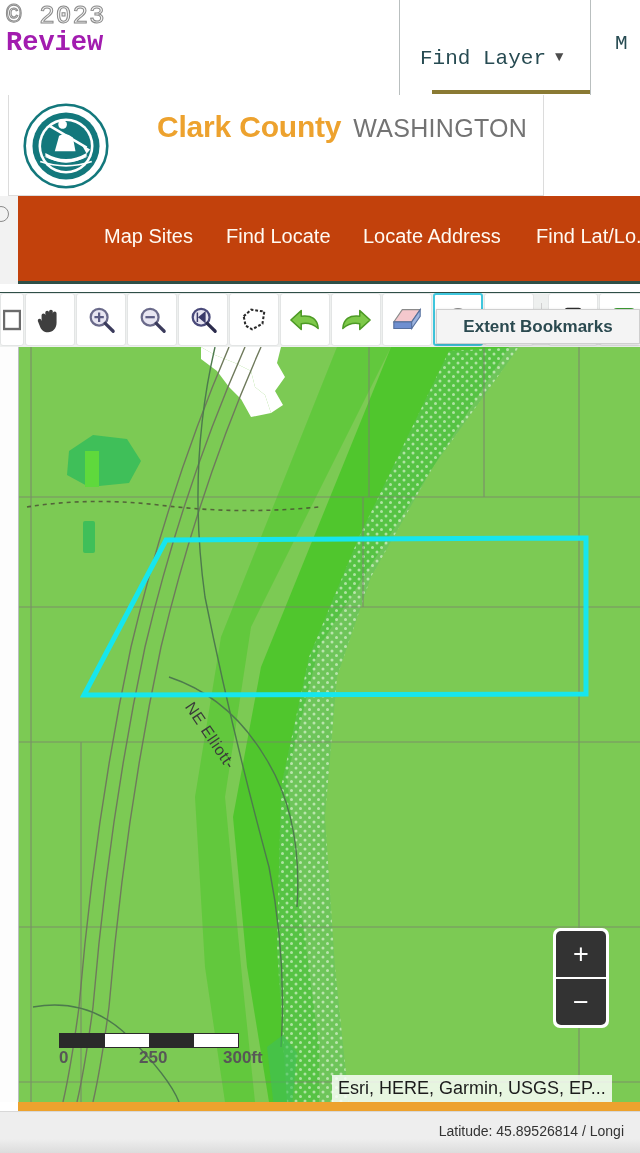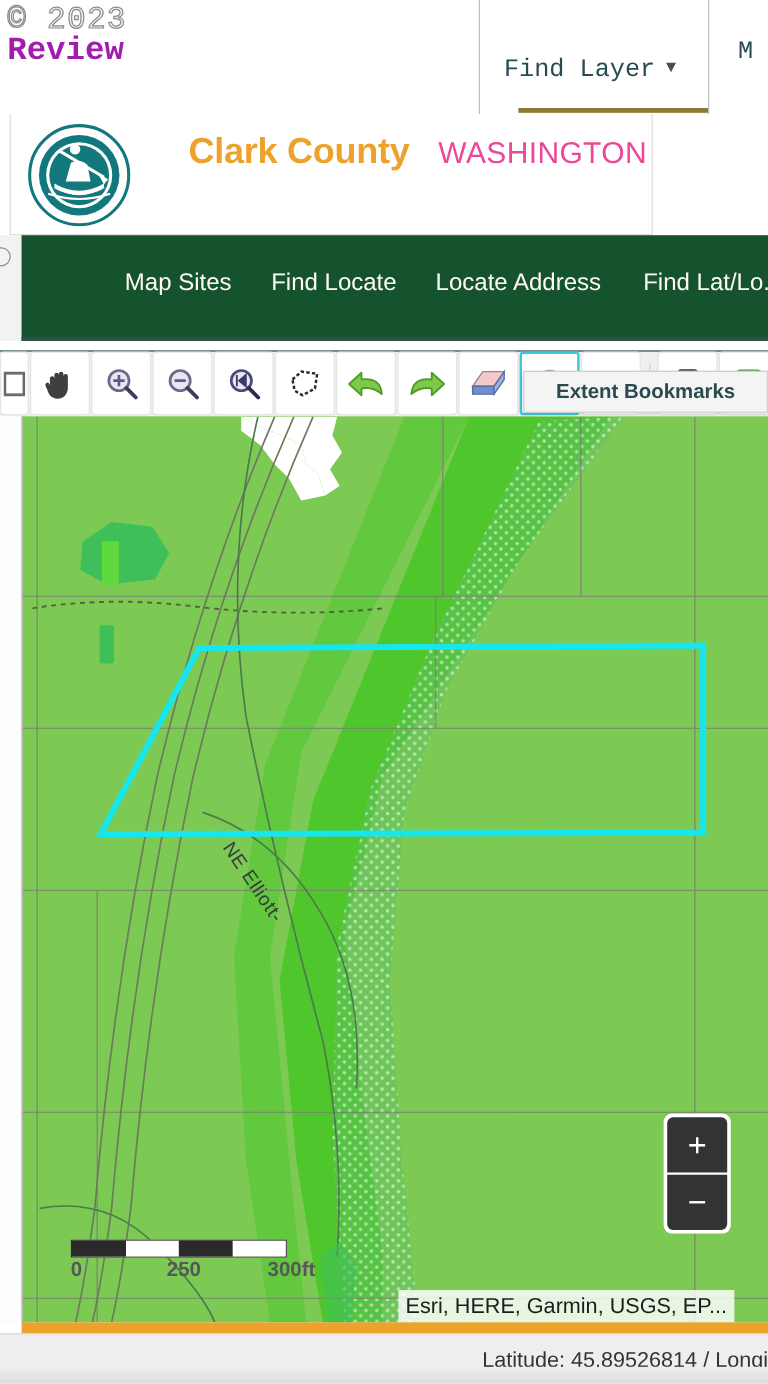--- a/index.html
+++ b/index.html
@@ -29,26 +29,26 @@
   
   #logoband{ position:absolute; left:8px; top:95px; width:536px; height:101px;
     background:#fff; border:1px solid #dcdcdc; border-top:none; }
   #seal{ position:absolute; left:14px; top:8px; width:86px; height:86px; }
   #wordmark{ position:absolute; left:148px; top:14px; }
   #mapsonline{ font-size:38px; line-height:40px; font-weight:700;
     color:#1f6b6b; letter-spacing:0.5px; }
   #subline{ margin-top:1px; white-space:nowrap; }
   #clarkcounty{ font-size:30px; color:#eda22e; font-weight:700;
     letter-spacing:-0.2px; }
-  #washington{ font-size:25px; color:#ec4899; font-weight:400;
-    letter-spacing:0.3px; margin-left:24px; }
+  #washington{ font-size:25px; color:#737373; font-weight:400;
+    letter-spacing:0.3px; margin-left:12px; }
 
   
   #orangenav{ position:absolute; left:18px; top:196px; width:622px; height:88px;
-    background:#14532d; border-bottom:3px solid #2f4f47; }
+    background:#c2410c; border-bottom:3px solid #2f4f47; }
   #orangenav .navitem{ position:absolute; top:29px; font-size:20px;
     color:#fffaf2; white-space:nowrap; }
   #nav0{ left:86px; } #nav1{ left:208px; } #nav2{ left:345px; } #nav3{ left:518px; }
   #nav-leftedge{ position:absolute; left:0; top:196px; width:19px; height:88px;
     background:#f2f2f2; border-right:1px solid #cfcfcf; }
   #nav-leftedge .halfdot{ position:absolute; left:-7px; top:10px; width:16px;
     height:16px; border:1.5px solid #8a8a8a; border-radius:50%; }
 
   
   #toolbar{ position:absolute; left:0; top:292px; width:640px; height:55px;
@@ -102,22 +102,22 @@
 
   #attrib{ position:absolute; left:332px; top:1075px; height:27px;
     background:rgba(255,255,255,.82); display:flex; align-items:center;
     padding:0 6px; font-size:18px; color:#1c1c1c; white-space:nowrap; }
 
   
   #orangefoot{ position:absolute; left:18px; top:1102px; width:622px; height:9px;
     background:#eda22e; }
   #statusbar{ position:absolute; left:0; top:1111px; width:640px; height:42px;
     background:#eeeeee; border-top:1px solid #d8d8d8; }
-  #latlon{ position:absolute; right:0; top:11px; font-size:18px; color:#333;
-    white-space:nowrap; padding-right:0; }
+  #latlon{ position:absolute; right:0; top:11px; font-size:14px; color:#333;
+    white-space:nowrap; padding-right:16px; }
   #statusbar .fade{ position:absolute; left:0; bottom:0; width:640px; height:14px;
     background:linear-gradient(#eeeeee,#dcdcdc); }
 
   #streetlabel{ position:absolute; left:196px; top:352px; width:120px;
     transform:rotate(56deg); transform-origin:left top; font-size:16px;
     color:#3a3a3a; white-space:nowrap; letter-spacing:.5px; }
 </style>
 </head>
 <body>
 

